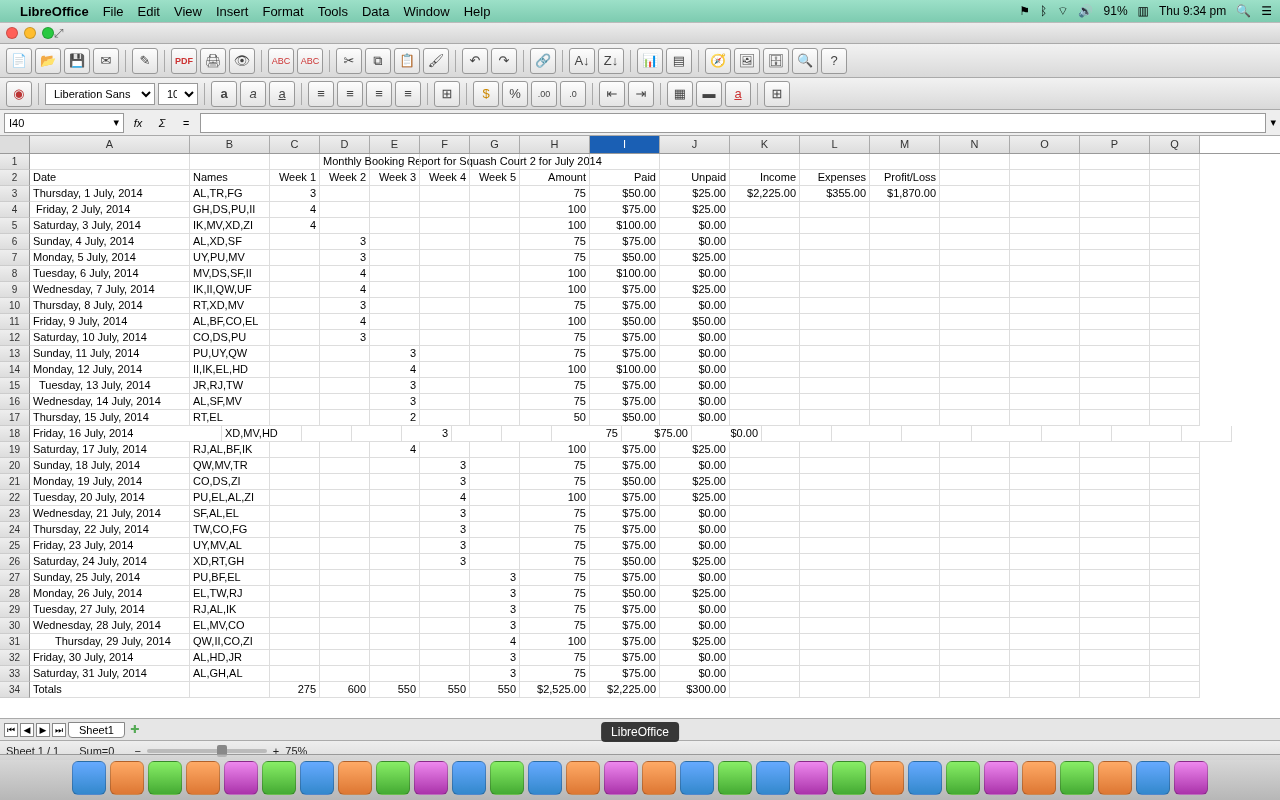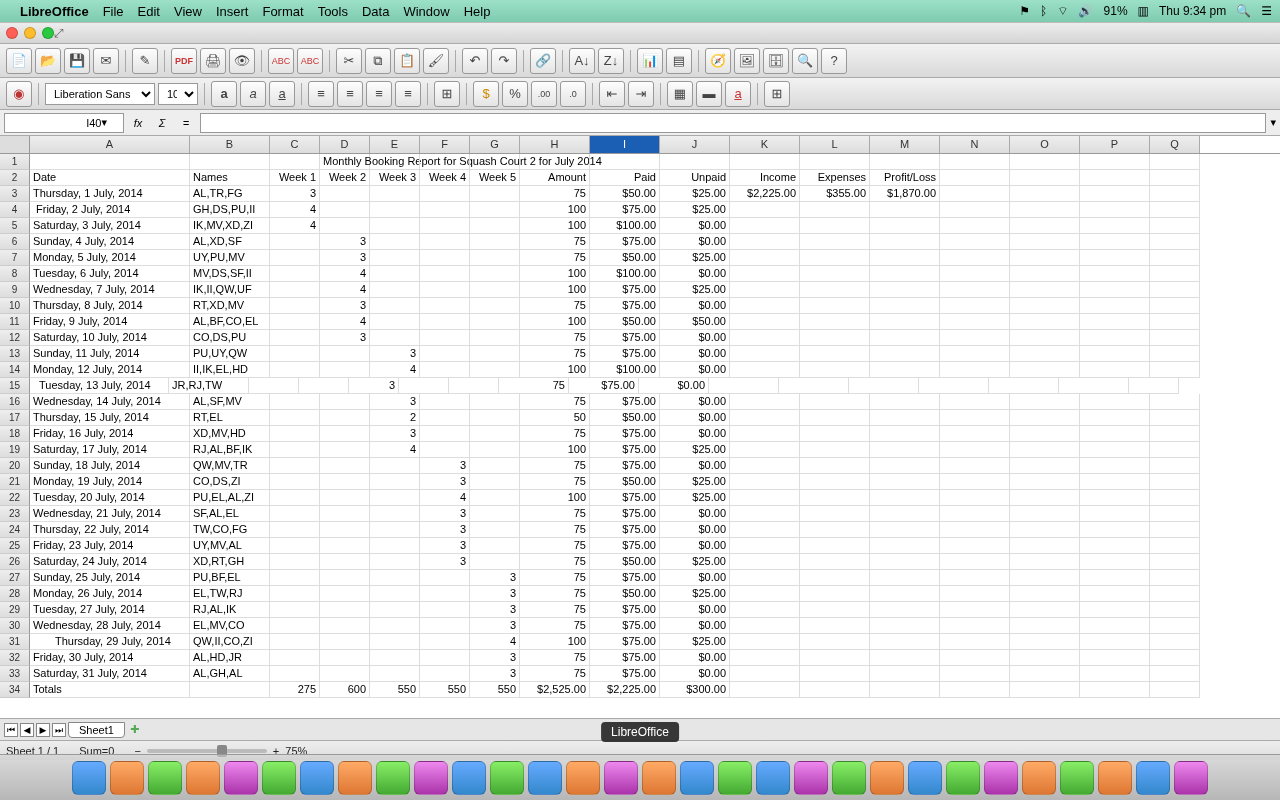--- a/index.html
+++ b/index.html
@@ -23,21 +23,21 @@
 
 .toolbar { background: linear-gradient(#f2f2f2, #d9d9d9); border-bottom: 1px solid #aaa; display: flex; align-items: center; padding: 3px 6px; gap: 3px; height: 34px; }
 .tbtn { width: 26px; height: 26px; border: 1px solid #999; border-radius: 3px; background: linear-gradient(#fdfdfd,#e4e4e4); display: inline-flex; align-items: center; justify-content: center; font-size: 13px; color: #444; }
 .tsep { width: 1px; height: 22px; background: #aaa; margin: 0 3px; }
 .format-bar { height: 32px; }
 .format-bar select, .format-bar input { height: 22px; border: 1px solid #999; background: #fff; font-size: 11px; padding: 0 4px; }
 .font-name { width: 110px; } .font-size { width: 40px; }
 
 
 .refbar { height: 26px; background: #eee; border-bottom: 1px solid #aaa; display: flex; align-items: center; padding: 2px 4px; gap: 4px; }
-.refbar .cellref { width: 120px; height: 20px; border: 1px solid #999; background: #fff; padding: 0 16px; display: flex; align-items: center; justify-content: flex-end; }
+.refbar .cellref { width: 120px; height: 20px; border: 1px solid #999; background: #fff; padding: 0 4px; display: flex; align-items: center; justify-content: space-between; }
 .refbar .fx { width: 20px; text-align: center; font-style: italic; }
 .refbar .formula-input { flex: 1; height: 20px; border: 1px solid #999; background: #fff; }
 
 
 .sheet-wrap { position: relative; background: #fff; height: 582px; overflow: hidden; }
 .colheads { display: flex; height: 18px; border-bottom: 1px solid #999; }
 .corner { width: 30px; background: #ddd; border-right: 1px solid #999; }
 .colhead { background: linear-gradient(#eee,#ddd); border-right: 1px solid #aaa; text-align: center; font-size: 11px; line-height: 17px; color: #333; }
 .rowhead { width: 30px; background: linear-gradient(#eee,#ddd); border-right: 1px solid #999; border-bottom: 1px solid #ccc; text-align: center; font-size: 10px; line-height: 15px; color: #333; }
 .row { display: flex; height: 16px; }
@@ -492,21 +492,21 @@
         <div class="cell num" style="width: 70px;"></div>
         <div class="cell num" style="width: 70px;"></div>
         <div class="cell num" style="width: 70px;"></div>
         <div class="cell num" style="width: 70px;"></div>
         <div class="cell num" style="width: 70px;"></div>
         <div class="cell num" style="width: 70px;"></div>
         <div class="cell num" style="width: 50px;"></div>
       </div>
       <div class="row">
         <div class="rowhead">15</div>
-        <div class="cell" style="width: 139px; padding-left: 9px;">Tuesday, 13 July, 2014</div>
+        <div class="cell" style="width: 160px; padding-left: 9px;">Tuesday, 13 July, 2014</div>
         <div class="cell" style="width: 80px;">JR,RJ,TW</div>
         <div class="cell num" style="width: 50px;"></div>
         <div class="cell num" style="width: 50px;"></div>
         <div class="cell num" style="width: 50px;">3</div>
         <div class="cell num" style="width: 50px;"></div>
         <div class="cell num" style="width: 50px;"></div>
         <div class="cell num" style="width: 70px;">75</div>
         <div class="cell num" style="width: 70px;">$75.00</div>
         <div class="cell num" style="width: 70px;">$0.00</div>
         <div class="cell num" style="width: 70px;"></div>
@@ -552,21 +552,21 @@
         <div class="cell num" style="width: 70px;"></div>
         <div class="cell num" style="width: 70px;"></div>
         <div class="cell num" style="width: 70px;"></div>
         <div class="cell num" style="width: 70px;"></div>
         <div class="cell num" style="width: 70px;"></div>
         <div class="cell num" style="width: 70px;"></div>
         <div class="cell num" style="width: 50px;"></div>
       </div>
       <div class="row">
         <div class="rowhead">18</div>
-        <div class="cell" style="width: 160px;">Friday, 16 July, 2014</div>
+        <div class="cell" style="width: 192px;">Friday, 16 July, 2014</div>
         <div class="cell" style="width: 80px;">XD,MV,HD</div>
         <div class="cell num" style="width: 50px;"></div>
         <div class="cell num" style="width: 50px;"></div>
         <div class="cell num" style="width: 50px;">3</div>
         <div class="cell num" style="width: 50px;"></div>
         <div class="cell num" style="width: 50px;"></div>
         <div class="cell num" style="width: 70px;">75</div>
         <div class="cell num" style="width: 70px;">$75.00</div>
         <div class="cell num" style="width: 70px;">$0.00</div>
         <div class="cell num" style="width: 70px;"></div>

